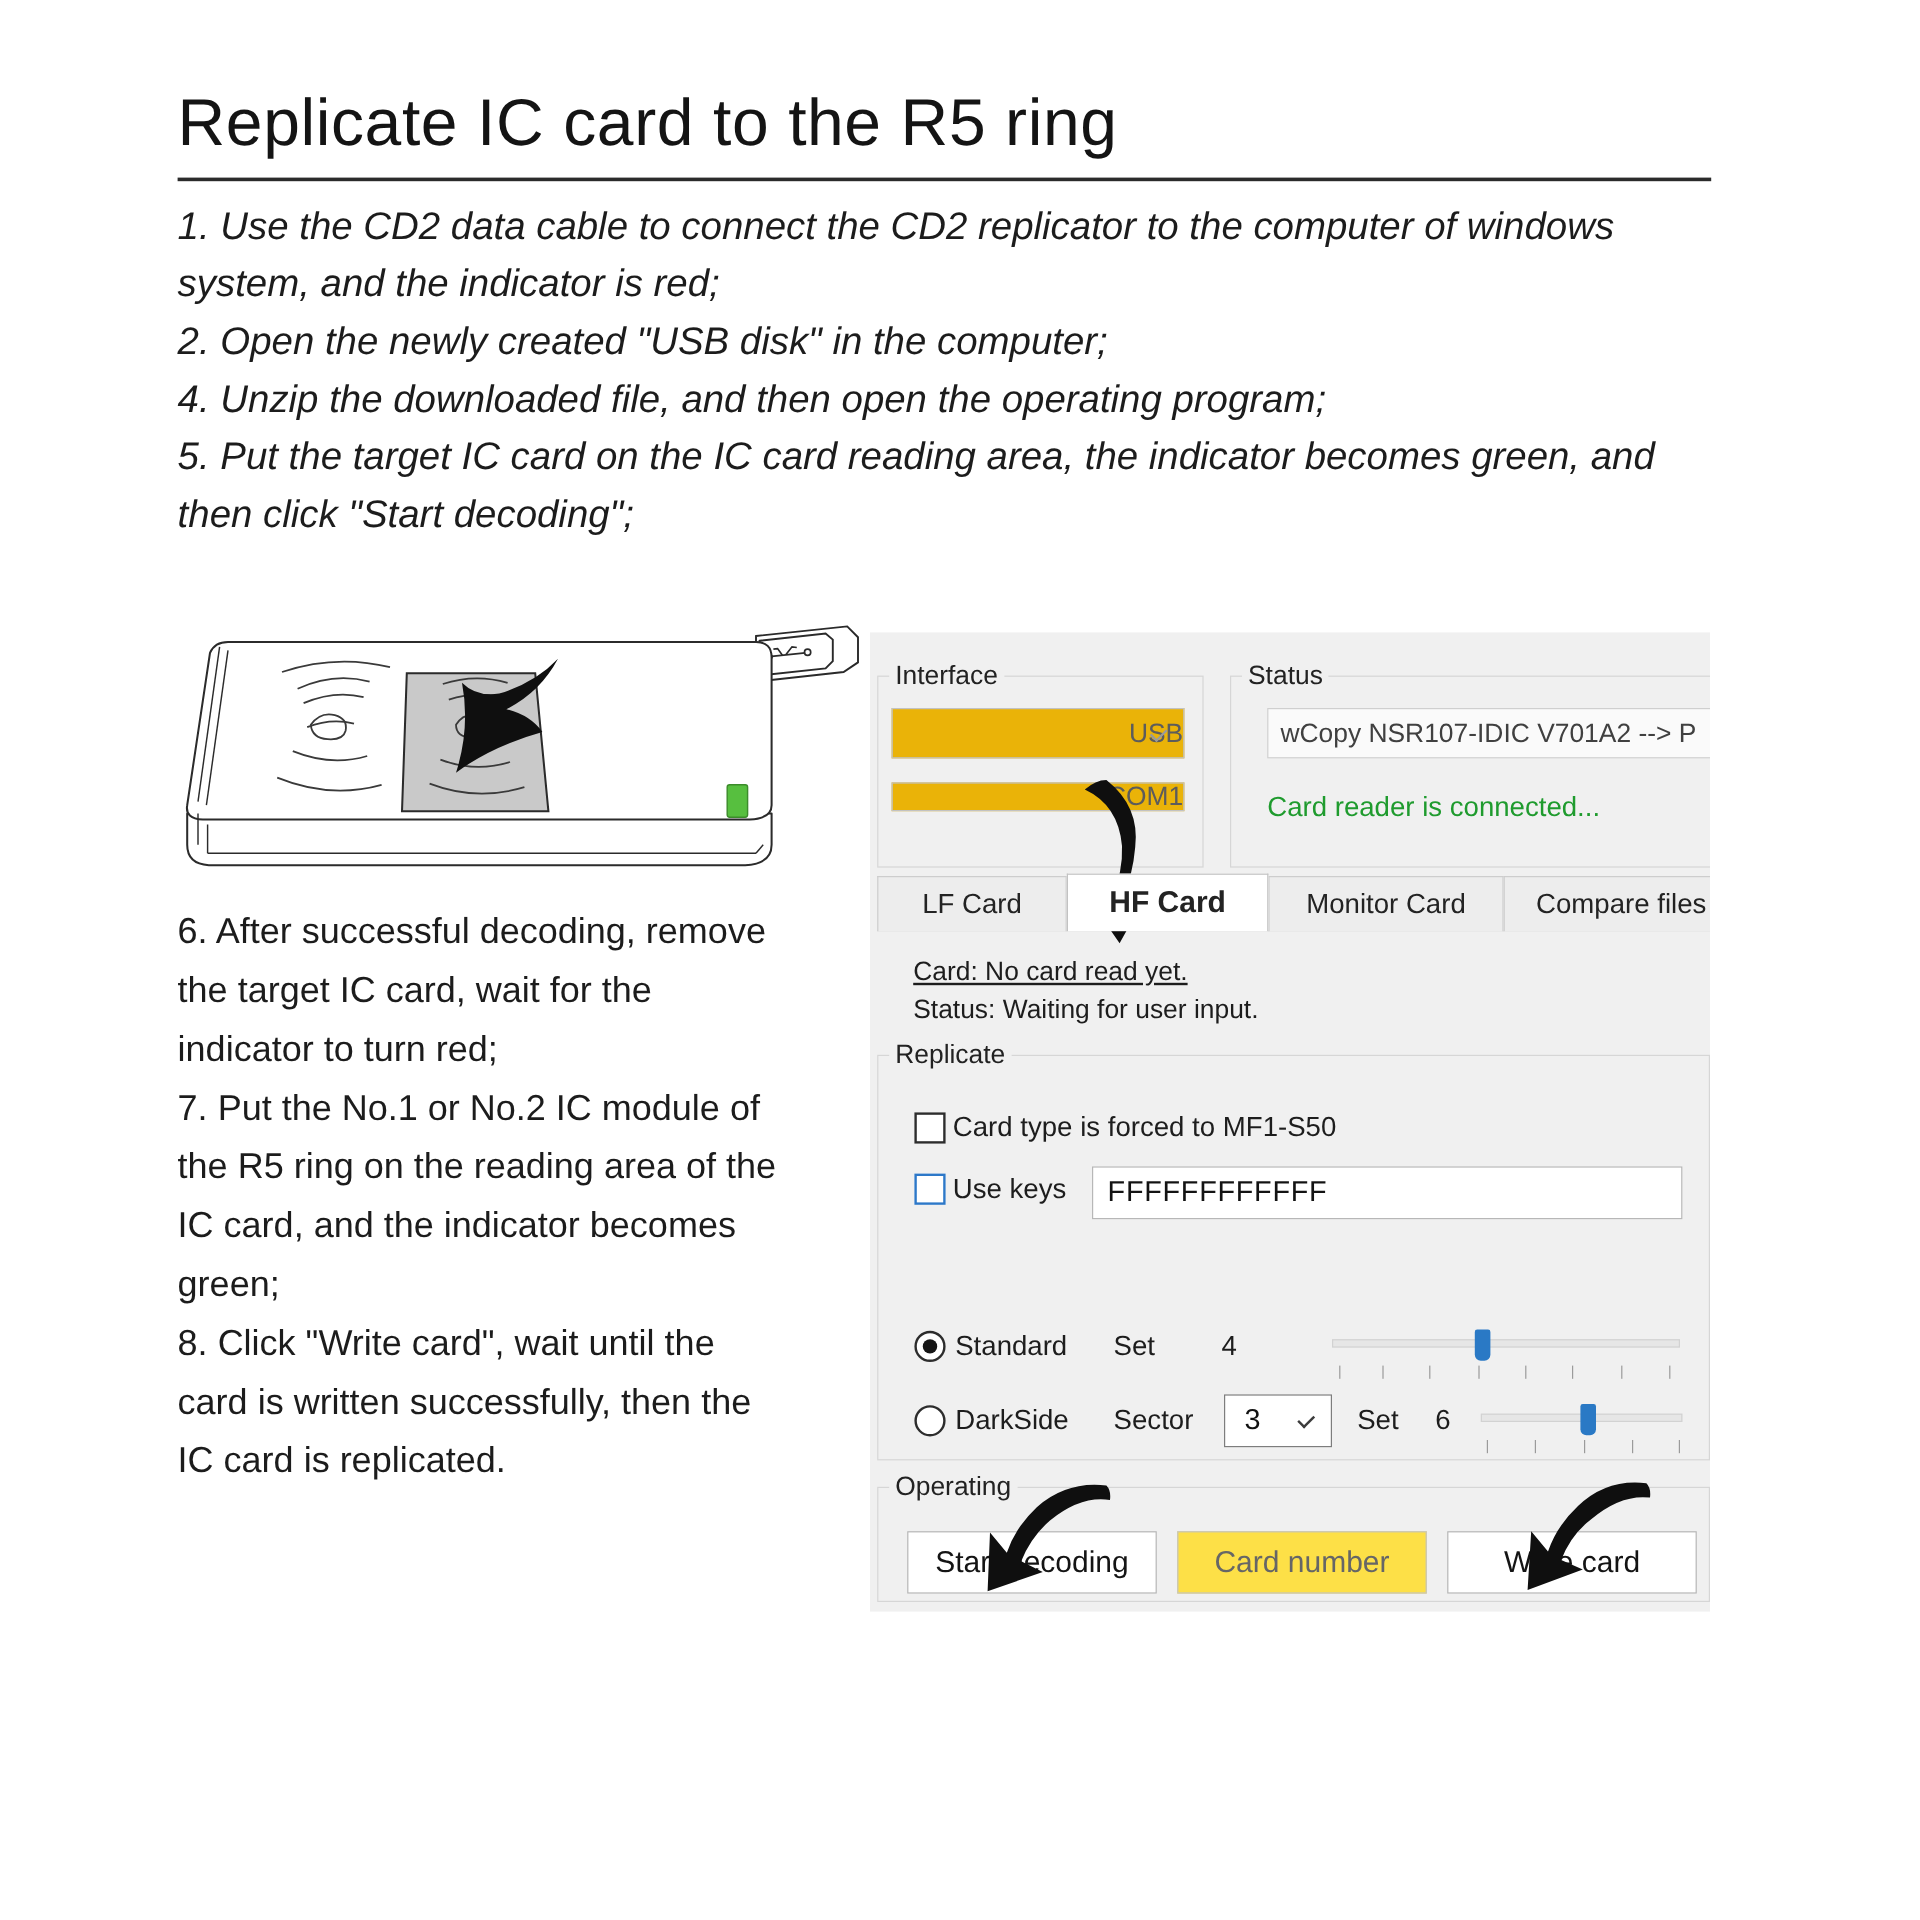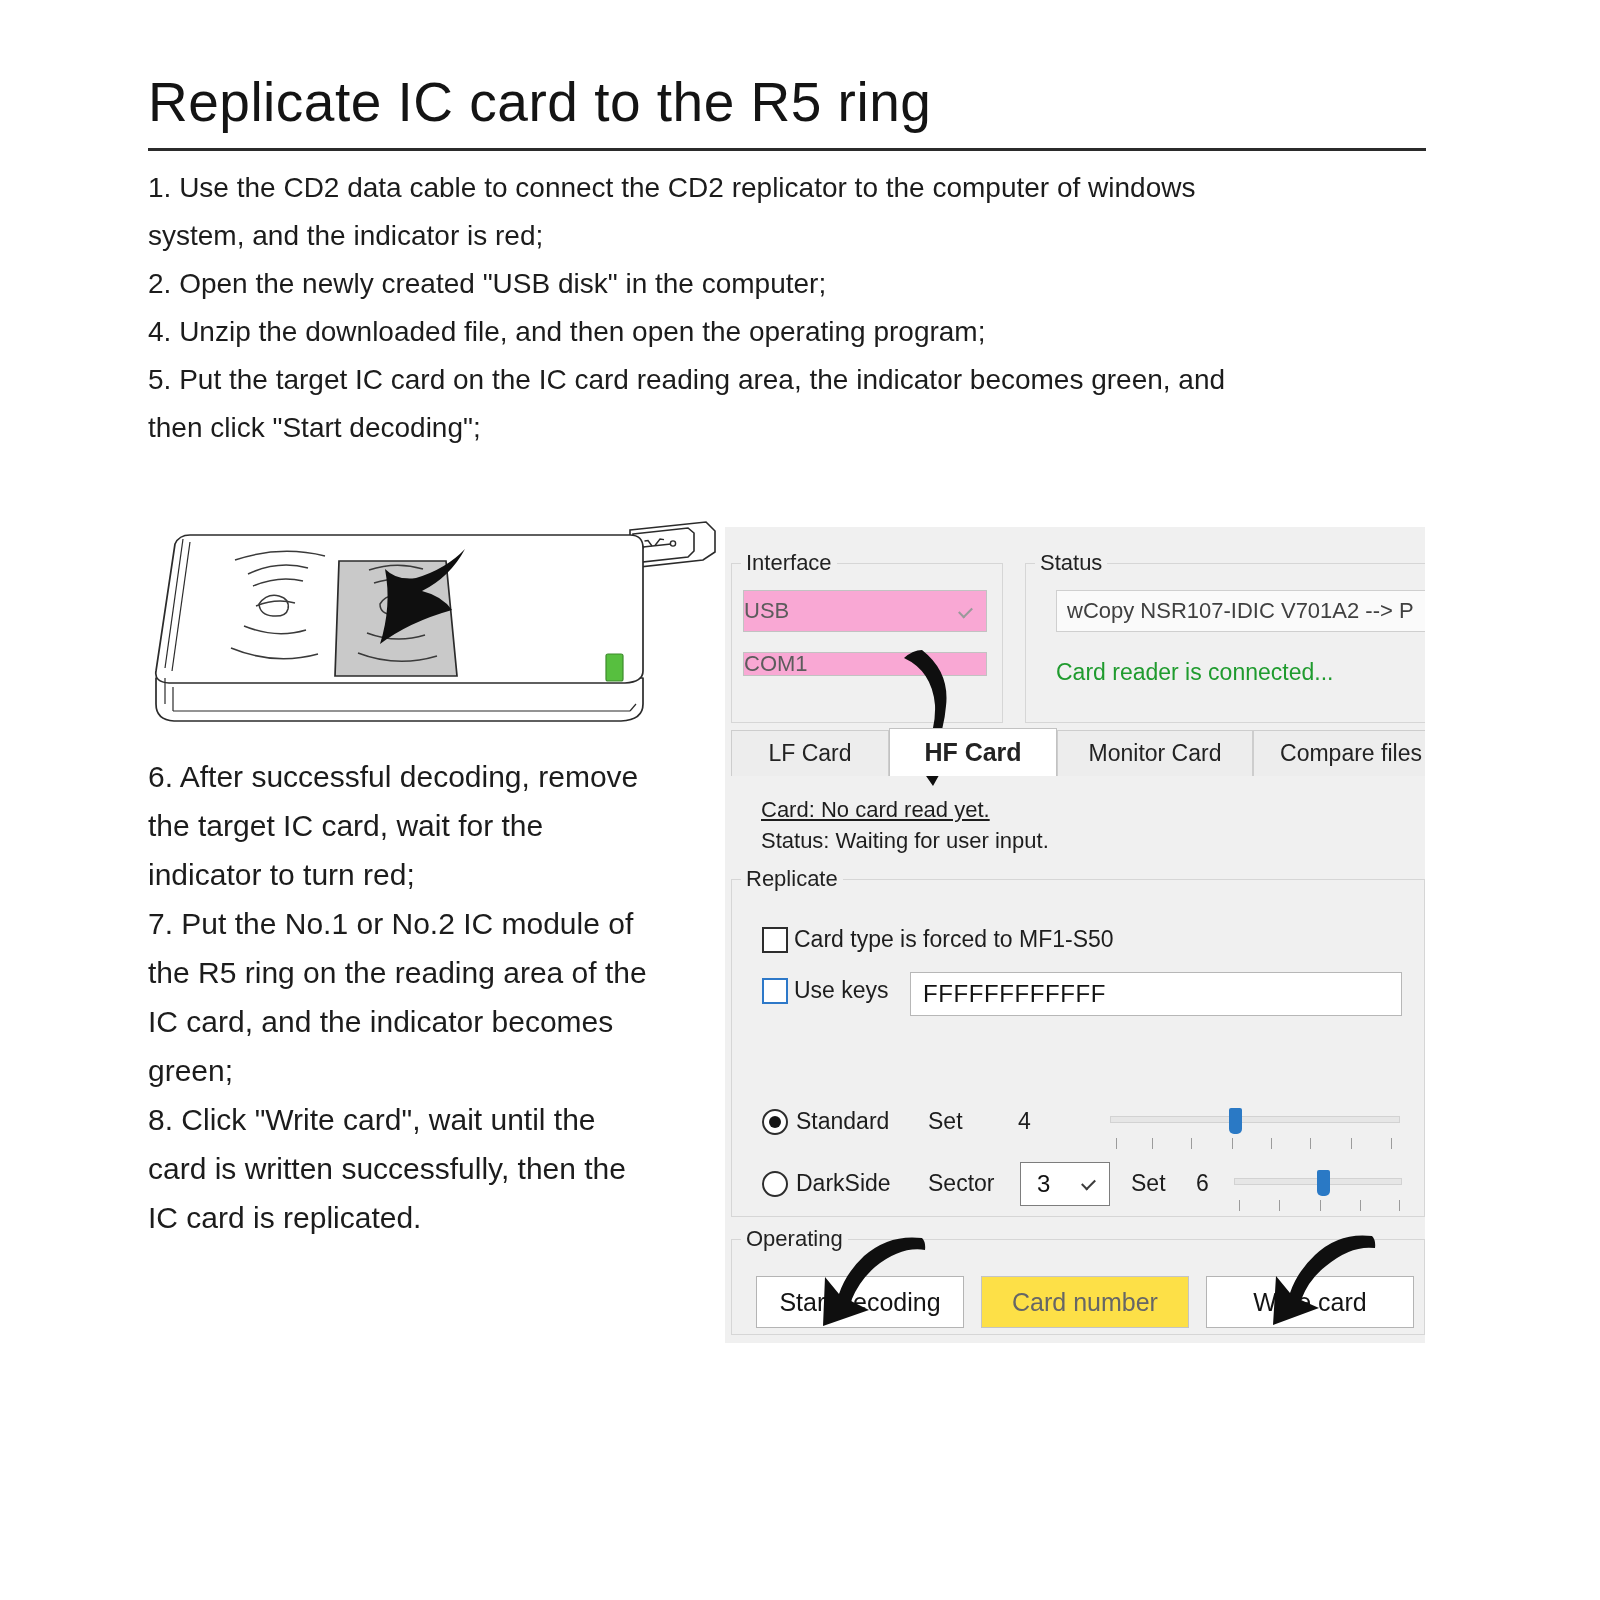--- a/index.html
+++ b/index.html
@@ -38,23 +38,24 @@
     height: 3px;
     background: #2b2b2b;
   }
 
   
   .steps-top {
     position: absolute;
     left: 148px;
     top: 164px;
     width: 1285px;
-    font-size: 28px;
+    font-size: 32px;
     line-height: 48px;
     color: #1c1c1c;
+    font-style: italic;
   }
   .steps-top .ln { white-space: nowrap; }
 
   .steps-bottom {
     position: absolute;
     left: 148px;
     top: 752px;
     width: 570px;
     font-size: 30px;
     line-height: 49px;
@@ -99,26 +100,28 @@
     color: #222;
     white-space: nowrap;
   }
 
   
   .gb-interface { left: 6px; top: 36px; width: 272px; height: 160px; }
   .gb-status    { left: 300px; top: 36px; width: 402px; height: 160px; }
 
   .combo {
     position: absolute;
-    background: #f9a8d4;
+    background: #eab308;
     border: 1px solid #c2c2c2;
     color: #5c5c5c;
     font-size: 22px;
     display: flex;
     align-items: center;
+    padding-left: 12px;
+    justify-content: flex-end;
   }
   .combo .chev {
     position: absolute;
     right: 14px;
     top: 50%;
     margin-top: -4px;
     width: 13px; height: 8px;
     border-left: 2px solid #9a9a9a;
     border-bottom: 2px solid #9a9a9a;
     transform: rotate(-45deg);

